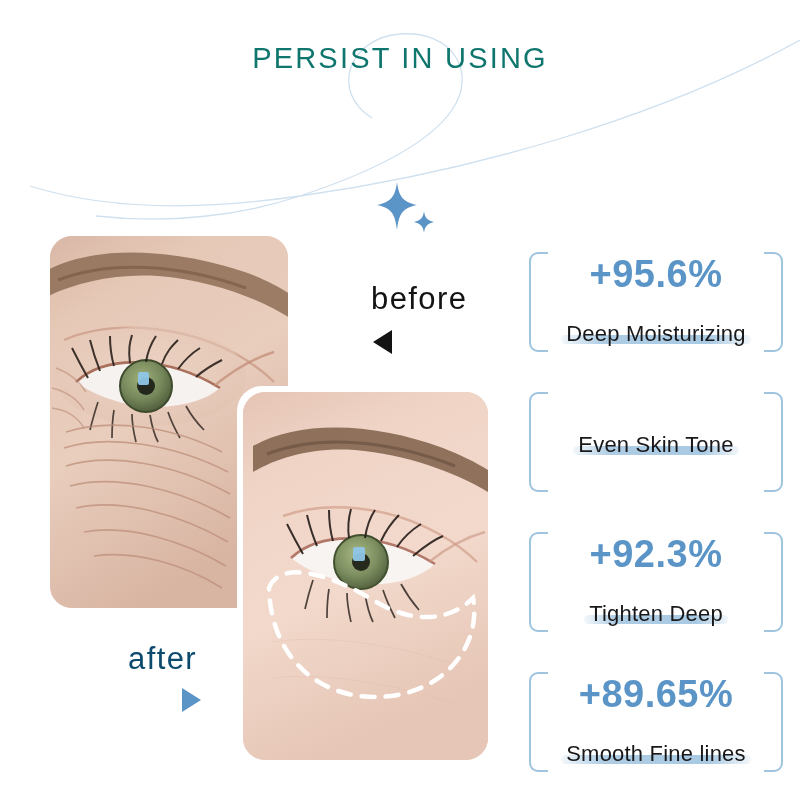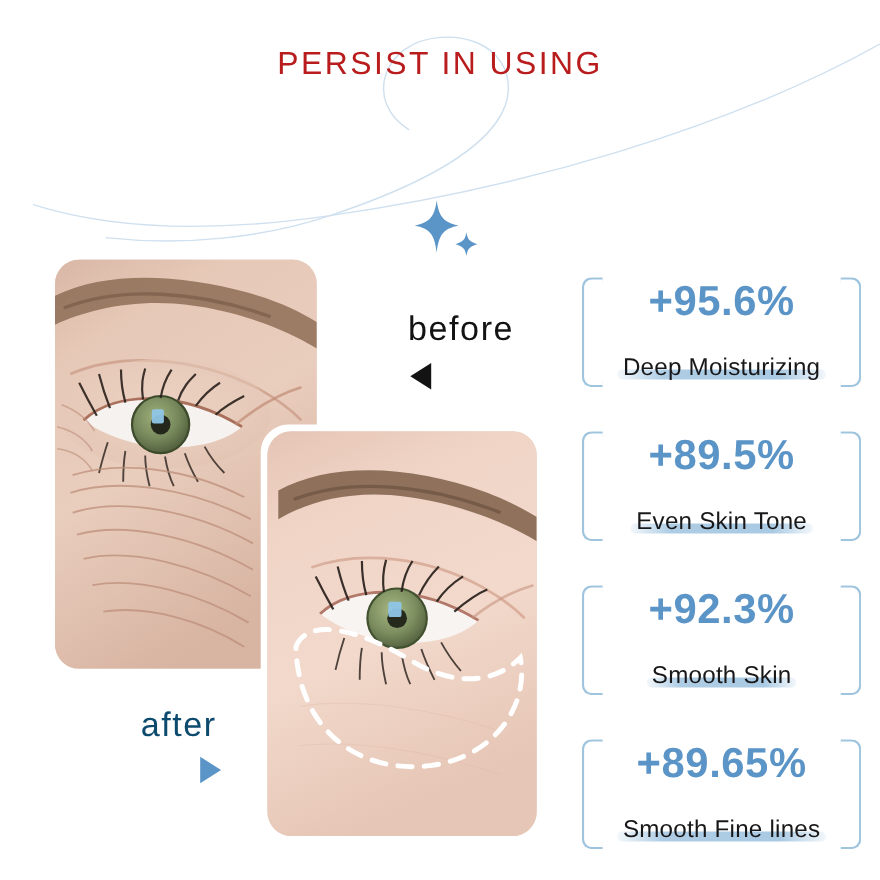--- a/index.html
+++ b/index.html
@@ -32,21 +32,21 @@
     left: 0;
     top: 42px;
     width: 800px;
     text-align: center;
   }
   .kicker {
     font-family: "Liberation Sans", sans-serif;
     font-size: 29px;
     font-weight: 300;
     letter-spacing: 2.2px;
-    color: #b91c1c;
+    color: #0f766e;
     line-height: 1.15;
     white-space: nowrap;
   }
   .headline {
     margin-top: 11px;
     font-family: "Liberation Sans", sans-serif;
     font-size: 47px;
     font-weight: 700;
     letter-spacing: 1.2px;
     color: #5b94c6;
@@ -375,34 +375,33 @@
       <div class="stat-value">+95.6%</div>
       <div class="stat-label-wrap">
         <span class="stat-label-bar"></span>
         <span class="stat-label">Deep Moisturizing</span>
       </div>
     </div>
 
     <div class="stat">
       <span class="bracket bracket-l"></span>
       <span class="bracket bracket-r"></span>
-      <div class="stat-value">+89.5%</div>
       <div class="stat-label-wrap">
         <span class="stat-label-bar"></span>
         <span class="stat-label">Even Skin Tone</span>
       </div>
     </div>
 
     <div class="stat">
       <span class="bracket bracket-l"></span>
       <span class="bracket bracket-r"></span>
       <div class="stat-value">+92.3%</div>
       <div class="stat-label-wrap">
         <span class="stat-label-bar"></span>
-        <span class="stat-label">Smooth Skin</span>
+        <span class="stat-label">Tighten Deep</span>
       </div>
     </div>
 
     <div class="stat">
       <span class="bracket bracket-l"></span>
       <span class="bracket bracket-r"></span>
       <div class="stat-value">+89.65%</div>
       <div class="stat-label-wrap">
         <span class="stat-label-bar"></span>
         <span class="stat-label">Smooth Fine lines</span>

